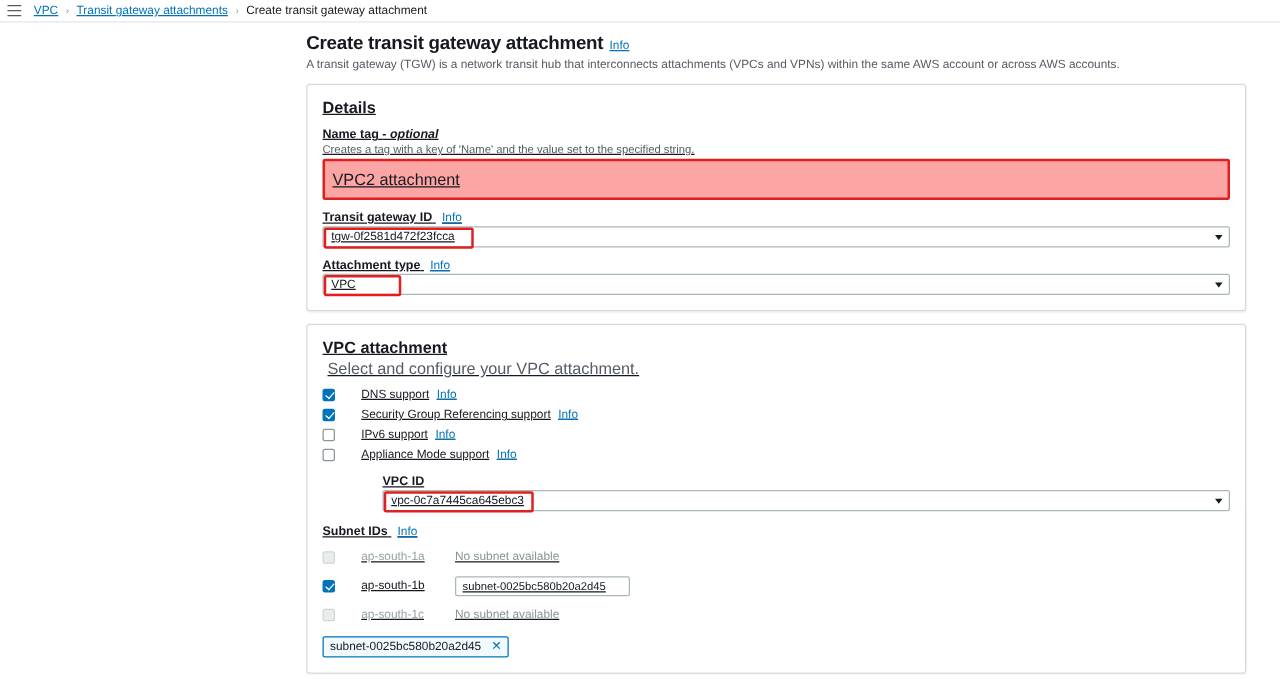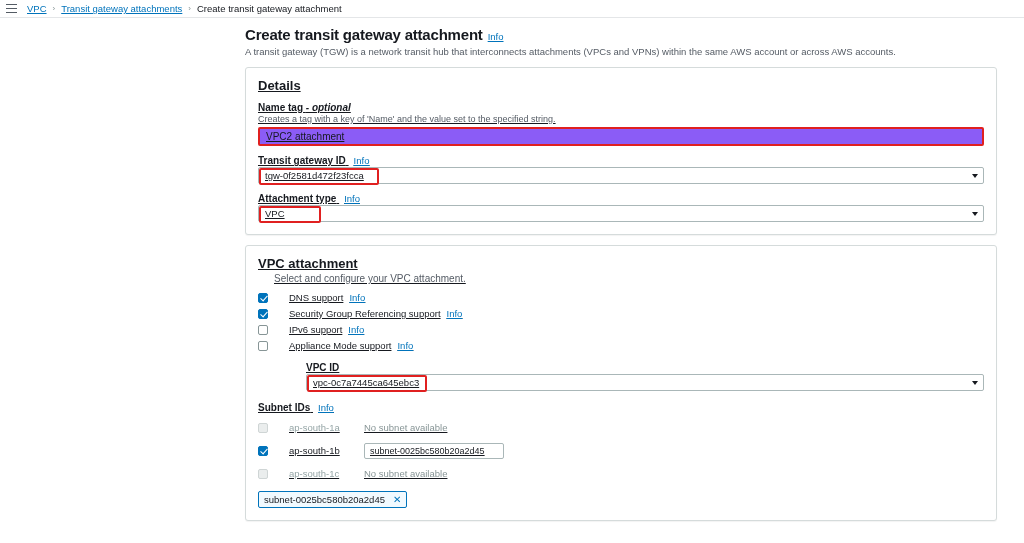--- a/index.html
+++ b/index.html
@@ -73,43 +73,43 @@
     padding: 10px 12px 12px 12px;
     box-shadow: 0 1px 1px rgba(0,0,0,0.05);
     text-decoration: underline;
   }
   .card h2 {
     font-size: 13px;
     font-weight: bold;
     margin: 0 0 2px 0;
   }
   .card .card-desc {
-    font-size: 10px;
+    font-size: 13px;
     color: #545b64;
-    margin: 0 0 8px 16px;
+    margin: 0 0 8px 4px;
   }
   .field { margin-top: 9px; }
   .field:first-child { margin-top: 2px; }
   .flabel {
     font-size: 10px;
     font-weight: bold;
     margin-bottom: 1px;
   }
   .flabel .opt { font-style: italic; font-weight: bold; }
   .fdesc {
     font-size: 9px;
     color: #545b64;
     margin-bottom: 3px;
   }
   .input {
-    height: 19px;
+    height: 33px;
     border: 1px solid #aab7b8;
     border-radius: 2px;
-    background: #8b5cf6;
-    font-size: 10px;
+    background: #fca5a5;
+    font-size: 13px;
     padding: 0 6px;
     display: flex;
     align-items: center;
     color: #16191f;
     width: 100%;
   }
   .select {
     height: 17px;
     border: 1px solid #aab7b8;
     border-radius: 2px;

